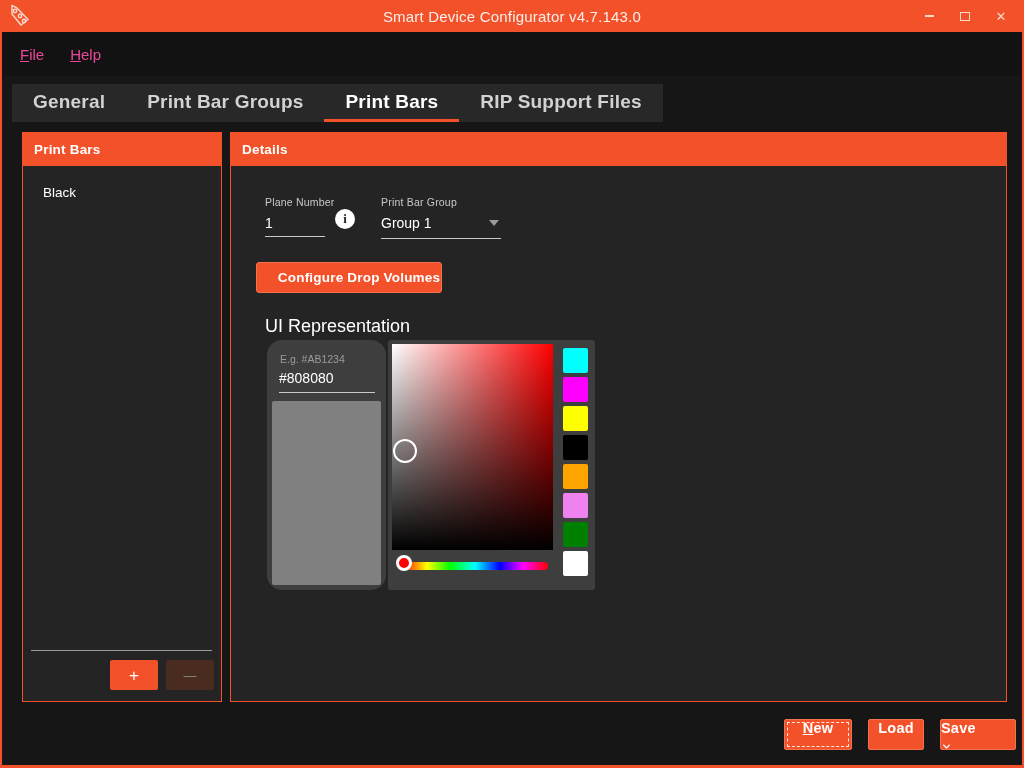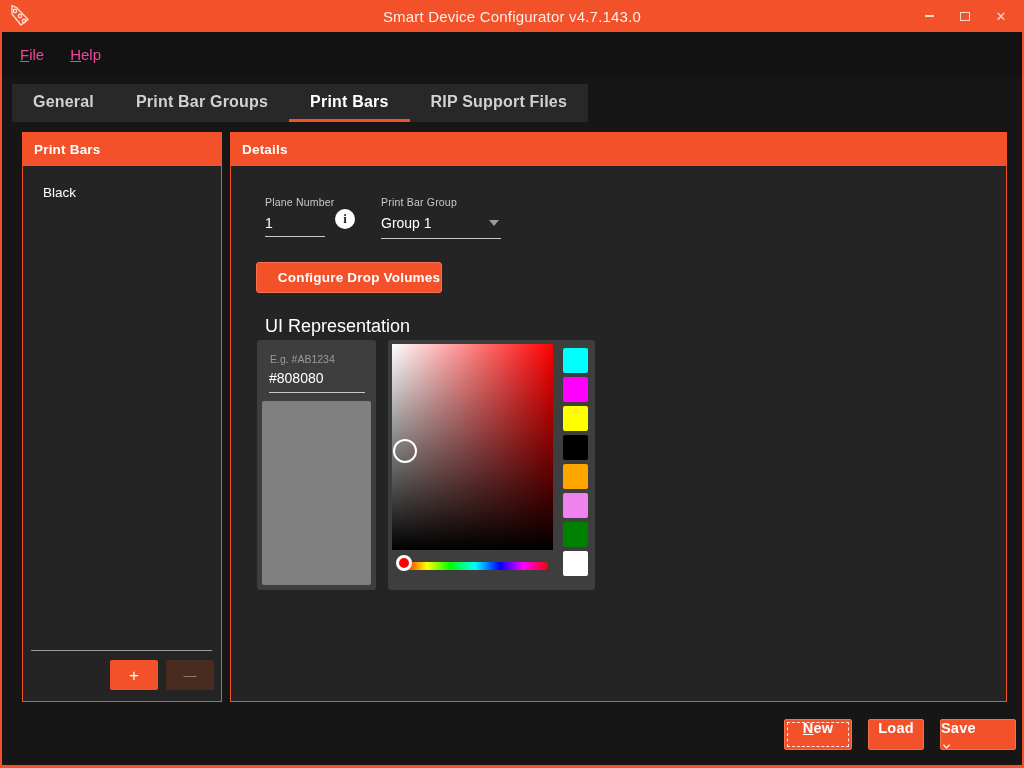--- a/index.html
+++ b/index.html
@@ -37,21 +37,21 @@
   .menu-item{
     display:inline-block; color:#ec4899; font-size:15px; padding:4px 8px; cursor:default;
   }
   .menu-item::first-letter{ text-decoration:underline; }
 
   
   .tabbar{
     position:absolute; top:84px; left:10px; height:38px; background:#282828; display:inline-flex;
   }
   .tab{
-    display:flex; align-items:center; padding:0 21px; font-size:16px; font-weight:600;
+    display:flex; align-items:center; padding:0 21px; font-size:19px; font-weight:600;
     color:#d2d2d2; border-bottom:3px solid transparent; cursor:default; letter-spacing:.2px;
   }
   .tab.active{ color:#ffffff; font-weight:700; border-bottom-color:#F2512A; }
 
   
   .panel{ position:absolute; top:132px; background:#242424; border:1px solid #F2512A; }
   .panel-header{
     height:33px; background:#F2512A; color:#fff; font-size:13.5px; font-weight:700;
     display:flex; align-items:center; padding-left:11px; letter-spacing:.2px;
   }
@@ -89,21 +89,21 @@
   .dropdown .dval{ color:#fff; font-size:14px; font-weight:400; }
   .dd-arrow{ width:0; height:0; border-left:5px solid transparent; border-right:5px solid transparent; border-top:6px solid #9a9a9a; margin-right:2px; }
 
   .configure-btn{
     position:absolute; left:25px; top:129px; width:186px; height:31px; background:#F2512A; border:1px solid #F4734E;
     border-radius:3px; color:#fff; font-weight:700; font-size:13.5px; font-family:inherit; cursor:default; letter-spacing:.2px;padding-left:20px;
   }
   .ui-rep-label{ position:absolute; left:34px; top:183px; color:#fff; font-size:18px; }
 
   
-  .hex-panel{ position:absolute; left:26px; top:207px; width:119px; height:250px; background:#3E3E3E; border-radius:3px; }
+  .hex-panel{ position:absolute; left:36px; top:207px; width:119px; height:250px; background:#3E3E3E; border-radius:15px; }
   .hex-placeholder{ position:absolute; left:13px; top:13px; font-size:10.5px; color:#9b9b9b; }
   .hex-input{
     position:absolute; left:12px; top:28px; width:96px; background:transparent; border:none;
     border-bottom:1px solid #c9c9c9; color:#fff; font-size:14px; font-family:inherit; padding:2px 0 6px 0; outline:none;
   }
   .hex-swatch{ position:absolute; left:5px; top:61px; width:109px; height:184px; border-radius:2px; }
 
   
   .picker-panel{ position:absolute; left:157px; top:207px; width:207px; height:250px; background:#3E3E3E; border-radius:3px; }
   .sat-area{

